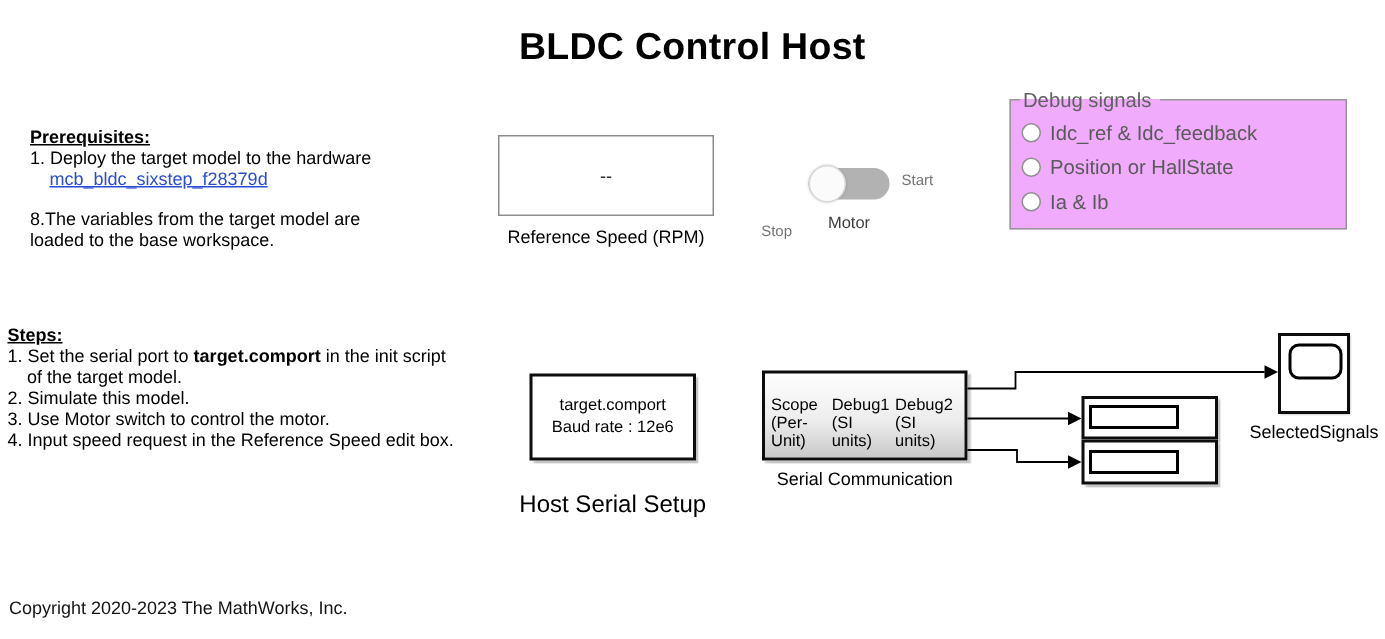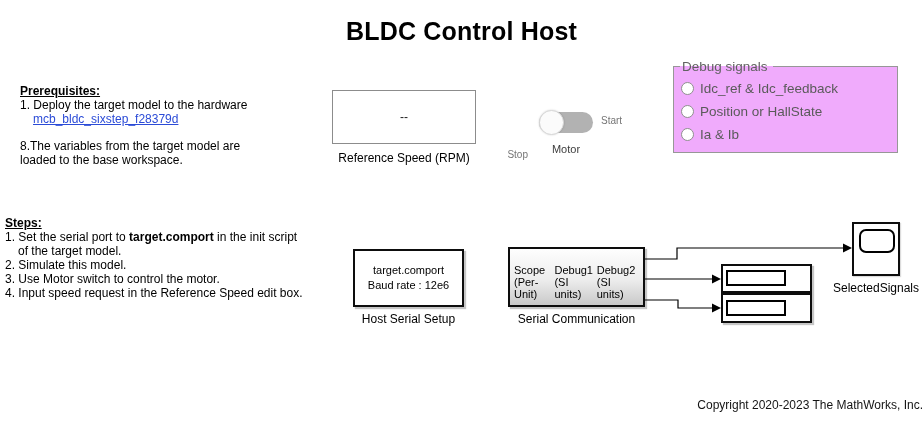--- a/index.html
+++ b/index.html
@@ -38,35 +38,35 @@
   .radio-row { display:flex; align-items:center; gap:6px; height:23px; font-size:13.5px; color:#5a5a5a; cursor:pointer; padding-left:1px; }
   .radio { position:relative; width:13px; height:13px; border:1px solid #8f8f8f; border-radius:50%; background:#fff; flex:0 0 auto; }
   .radio.on { border-color:#555; }
   .radio.on::after { content:""; position:absolute; left:2px; top:2px; width:7px; height:7px; border-radius:50%; background:#464646; }
 
   
   .blk { background:#fff; border:2px solid #0d0d0d; }
   .shadow { box-shadow:2px 2px 1px #c6c6c6; }
   .hss { left:353px; top:249px; width:111px; height:58px; display:flex; flex-direction:column;
          align-items:center; justify-content:center; font-size:11px; line-height:15px; cursor:pointer; }
-  .hss-label { left:343px; top:312px; width:131px; text-align:center; font-size:12px; }
+  .hss-label { left:343px; top:328px; width:131px; text-align:center; font-size:16px; }
 
   .sc { left:508px; top:247px; width:137px; height:60px; cursor:pointer;
         background:linear-gradient(180deg,#fefefe 0%, #ededed 55%, #c9c9c9 100%);
         display:flex; flex-direction:row; justify-content:space-between; align-items:flex-end; padding:5px 4px; font-size:11px; }
   .sc-label { left:488px; top:312px; width:177px; text-align:center; font-size:12px; }
 
   .display { left:721px; width:91px; cursor:pointer; position:absolute; }
   .display .inner { position:absolute; left:3px; top:4px; width:60px; height:16px; border:2px solid #000; background:#fff; }
 
   .scope { left:852px; top:222px; width:48px; height:54px; cursor:pointer; box-shadow:1px 1px 1px #dcdcdc; }
   .scope .screen { position:absolute; left:5px; top:5px; width:36px; height:24px; border:2px solid #000; border-radius:7px; background:#fff; }
   .scope-label { left:822px; top:281px; width:108px; text-align:center; font-size:12px; }
 
-  .copyright { left:6px; right:0; top:398px; text-align:right; font-size:12px; color:#141414; }
+  .copyright { left:6px; right:0; top:398px; text-align:left; font-size:12px; color:#141414; }
 
   svg.wires { position:absolute; left:0; top:0; pointer-events:none; }
 </style>
 </head>
 <body>
 
 <div class="canvas">
 
   <div class="abs title">BLDC Control Host</div>
 

